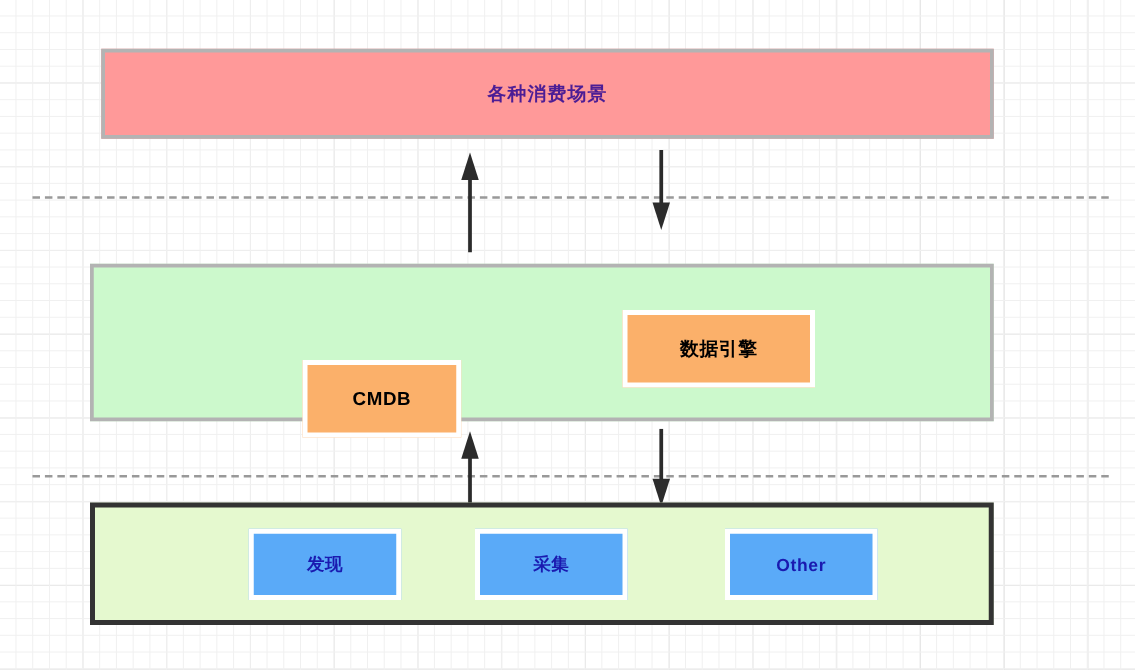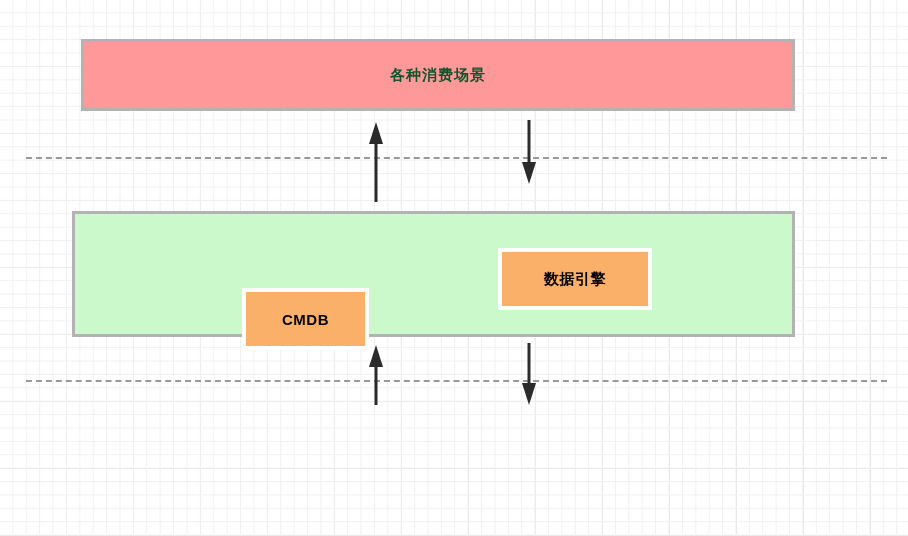--- a/index.html
+++ b/index.html
@@ -66,21 +66,21 @@
     width: 723px;
     height: 98px;
     background-color: #e5f9cf;
     border: 4px solid #333333;
     justify-content: flex-start;
   }
 
   .band-title {
     font-size: 15px;
     font-weight: bold;
-    color: #14532d;
+    color: #4c1d95;
     letter-spacing: 1px;
   }
 
   
   .node {
     position: absolute;
     box-sizing: border-box;
     display: flex;
     align-items: center;
     justify-content: center;
@@ -174,14 +174,29 @@
   <svg class="arrow" style="left:364px; top:343px;" width="24" height="62" viewBox="0 0 24 62">
     <line x1="12" y1="62" x2="12" y2="18" stroke="#2b2b2b" stroke-width="3"></line>
     <polygon points="12,2 5,24 19,24" fill="#2b2b2b"></polygon>
   </svg>
 
   <svg class="arrow" style="left:517px; top:343px;" width="24" height="62" viewBox="0 0 24 62">
     <line x1="12" y1="0" x2="12" y2="44" stroke="#2b2b2b" stroke-width="3"></line>
     <polygon points="12,62 5,40 19,40" fill="#2b2b2b"></polygon>
   </svg>
 
+  <div class="band band-collection">
+
+    <div class="node node-blue" id="node-discover">
+      <span class="node-label">发现</span>
+    </div>
+
+    <div class="node node-blue" id="node-collect">
+      <span class="node-label">采集</span>
+    </div>
+
+    <div class="node node-blue" id="node-other">
+      <span class="node-label">Other</span>
+    </div>
+
+  </div>
 
 </div>
 
 </body></html>

